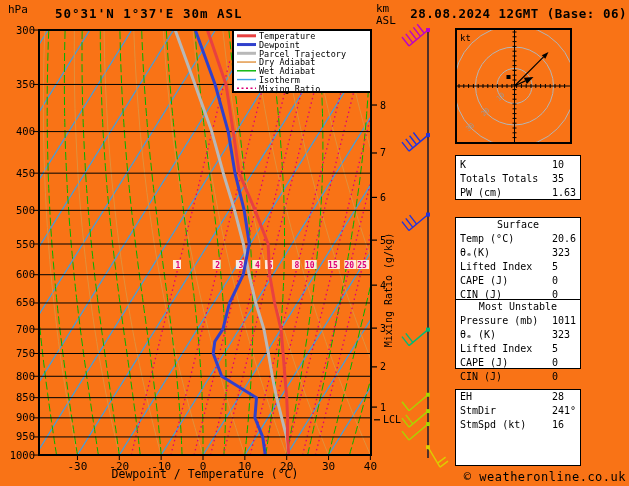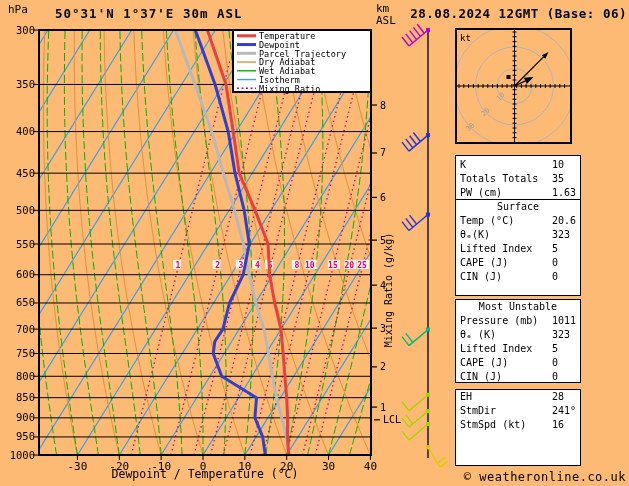--- a/index.html
+++ b/index.html
@@ -1,16 +1,16 @@
 <!DOCTYPE html>
 <html><head>
 <meta charset="utf-8">
 <style>
   html,body{margin:0;padding:0;background:#fff;}
-  #app{position:relative;width:629px;height:486px;background:#fdba74;overflow:hidden;
+  #app{position:relative;width:629px;height:486px;background:#f97316;overflow:hidden;
        font-family:"DejaVu Sans Mono",monospace;color:#000;}
   .abs{position:absolute;}
   .hdr{font-weight:bold;font-size:12.5px;letter-spacing:1px;white-space:pre;}
   .unit{font-size:11px;line-height:12px;}
   #panels .pbox{position:absolute;left:455px;width:126px;border:1.5px solid #000;
        box-sizing:border-box;background:#fff;font-size:10px;}
   #panels .ptitle{text-align:center;line-height:14px;height:14px;}
   #panels .prow{position:relative;line-height:14px;height:14px;padding-left:4px;}
   #panels .pval{position:absolute;left:96px;top:0;}
   .footer{font-weight:normal;font-size:12px;letter-spacing:0.5px;}
@@ -320,29 +320,29 @@
       <text x="5" y="13" font-size="9px" font-family="&quot;DejaVu Sans Mono&quot;,monospace">kt</text>
       <rect x="1" y="1" width="115" height="114" fill="none" stroke="#000" stroke-width="2"></rect>
     </svg>
 
   <div id="panels">
       <div class="pbox" style="top: 155px; height: 45px; padding-top: 2px;">
         <div class="prow"><span>K</span><span class="pval">10</span></div>
         <div class="prow"><span>Totals Totals</span><span class="pval">35</span></div>
         <div class="prow"><span>PW (cm)</span><span class="pval">1.63</span></div>
       </div>
-      <div class="pbox" style="top: 199px; height: 97px;">
+      <div class="pbox" style="top: 217px; height: 97px;">
         <div class="ptitle">Surface</div>
         <div class="prow"><span>Temp (°C)</span><span class="pval">20.6</span></div>
         <div class="prow"><span>θₑ(K)</span><span class="pval">323</span></div>
         <div class="prow"><span>Lifted Index</span><span class="pval">5</span></div>
         <div class="prow"><span>CAPE (J)</span><span class="pval">0</span></div>
         <div class="prow"><span>CIN (J)</span><span class="pval">0</span></div>
       </div>
-      <div class="pbox" style="top: 299px; height: 84px;">
+      <div class="pbox" style="top: 299px; height: 70px;">
         <div class="ptitle">Most Unstable</div>
         <div class="prow"><span>Pressure (mb)</span><span class="pval">1011</span></div>
         <div class="prow"><span>θₑ (K)</span><span class="pval">323</span></div>
         <div class="prow"><span>Lifted Index</span><span class="pval">5</span></div>
         <div class="prow"><span>CAPE (J)</span><span class="pval">0</span></div>
         <div class="prow"><span>CIN (J)</span><span class="pval">0</span></div>
       </div>
       <div class="pbox" style="top: 389px; height: 77px;">
         <div class="prow"><span>EH</span><span class="pval">28</span></div>
         <div class="prow"><span>StmDir</span><span class="pval">241°</span></div>

